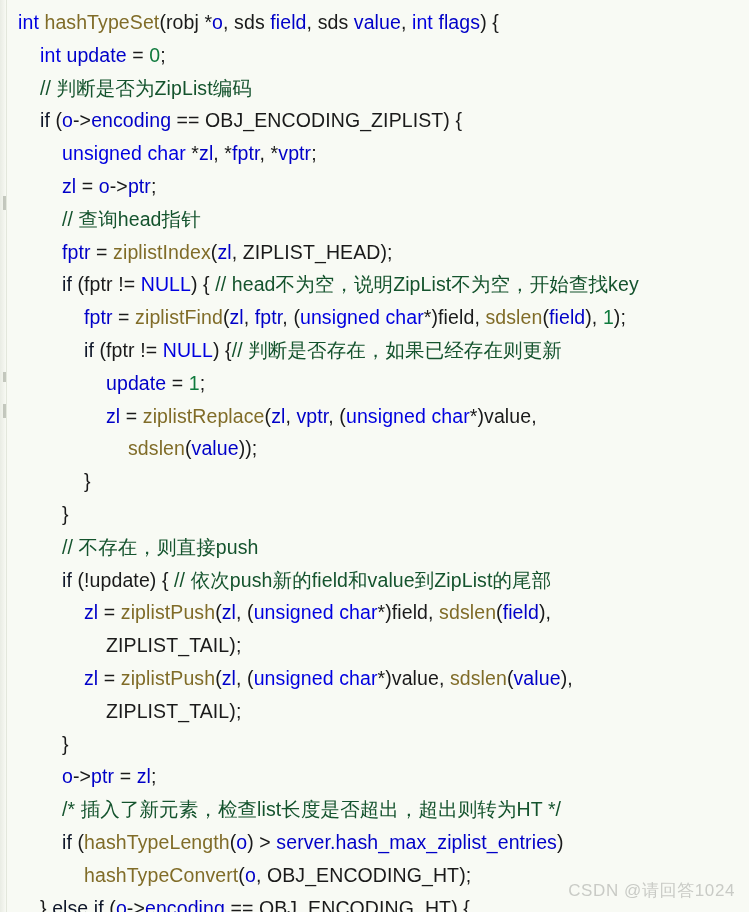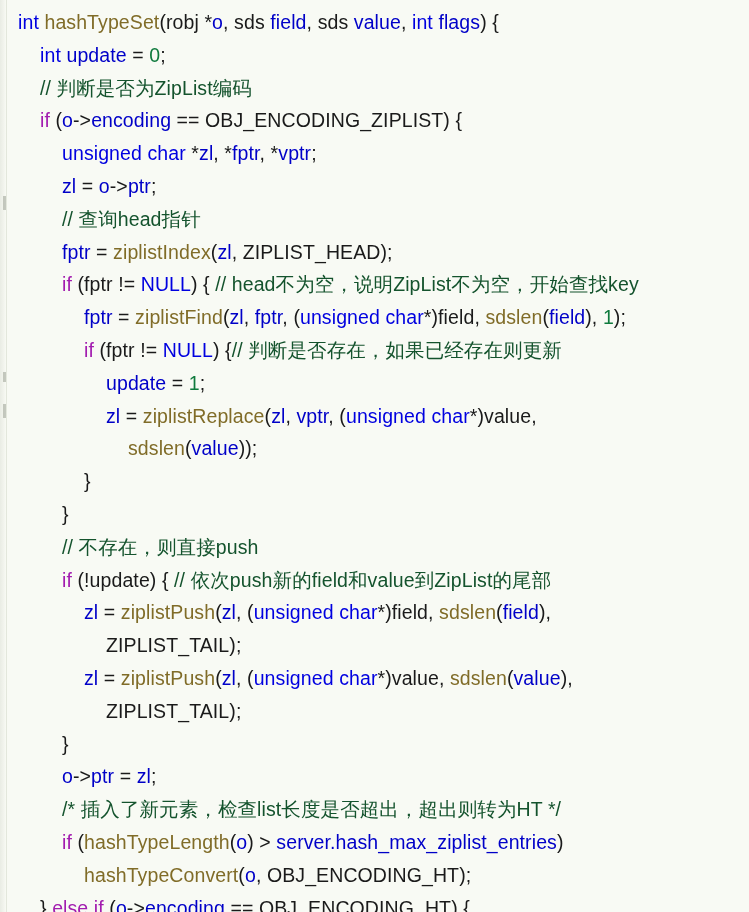--- a/index.html
+++ b/index.html
@@ -39,21 +39,21 @@
     white-space: pre;
     color: #1a1a1a;
     letter-spacing: .1px;
   }
   .ln {
     position: relative;
     height: 32.8px;
     white-space: pre;
   }
   
-  .kw   { color: #a21caf; }           
+  .kw   { color: #0f172a; }           
   .typ  { color: #0000e0; }           
   .id   { color: #0000c8; }           
   .fn   { color: #806c28; }           
   .cm   { color: #14532d; }           
   .num  { color: #0f7a3d; }           
   .pl   { color: #1a1a1a; }           
   .watermark {
     position: absolute;
     right: 14px;
     bottom: 10px;
@@ -68,14 +68,15 @@
 
 <div id="screenshot">
 
   <div class="left-edge"></div>
   <div class="edge-fleck" style="top:196px;height:14px;"></div>
   <div class="edge-fleck" style="top:372px;height:10px;"></div>
   <div class="edge-fleck" style="top:404px;height:14px;"></div>
 
   <div class="code" id="code-block"><div class="ln" style="padding-left: 18px;"><span class="typ">int</span><span class="pl"> </span><span class="fn">hashTypeSet</span><span class="pl">(</span><span class="pl">robj</span><span class="pl"> *</span><span class="id">o</span><span class="pl">, </span><span class="pl">sds</span><span class="pl"> </span><span class="id">field</span><span class="pl">, </span><span class="pl">sds</span><span class="pl"> </span><span class="id">value</span><span class="pl">, </span><span class="typ">int</span><span class="pl"> </span><span class="id">flags</span><span class="pl">) {</span></div><div class="ln" style="padding-left: 40px;"><span class="typ">int</span><span class="pl"> </span><span class="id">update</span><span class="pl"> = </span><span class="num">0</span><span class="pl">;</span></div><div class="ln" style="padding-left: 40px;"><span class="cm">// 判断是否为ZipList编码</span></div><div class="ln" style="padding-left: 40px;"><span class="kw">if</span><span class="pl"> (</span><span class="id">o</span><span class="pl">-&gt;</span><span class="id">encoding</span><span class="pl"> == </span><span class="pl">OBJ_ENCODING_ZIPLIST</span><span class="pl">) {</span></div><div class="ln" style="padding-left: 62px;"><span class="typ">unsigned char</span><span class="pl"> *</span><span class="id">zl</span><span class="pl">, *</span><span class="id">fptr</span><span class="pl">, *</span><span class="id">vptr</span><span class="pl">;</span></div><div class="ln" style="padding-left: 62px;"><span class="id">zl</span><span class="pl"> = </span><span class="id">o</span><span class="pl">-&gt;</span><span class="id">ptr</span><span class="pl">;</span></div><div class="ln" style="padding-left: 62px;"><span class="cm">// 查询head指针</span></div><div class="ln" style="padding-left: 62px;"><span class="id">fptr</span><span class="pl"> = </span><span class="fn">ziplistIndex</span><span class="pl">(</span><span class="id">zl</span><span class="pl">, </span><span class="pl">ZIPLIST_HEAD</span><span class="pl">);</span></div><div class="ln" style="padding-left: 62px;"><span class="kw">if</span><span class="pl"> (</span><span class="pl">fptr</span><span class="pl"> != </span><span class="typ">NULL</span><span class="pl">) { </span><span class="cm">// head不为空，说明ZipList不为空，开始查找key</span></div><div class="ln" style="padding-left: 84px;"><span class="id">fptr</span><span class="pl"> = </span><span class="fn">ziplistFind</span><span class="pl">(</span><span class="id">zl</span><span class="pl">, </span><span class="id">fptr</span><span class="pl">, (</span><span class="typ">unsigned char</span><span class="pl">*)</span><span class="pl">field</span><span class="pl">, </span><span class="fn">sdslen</span><span class="pl">(</span><span class="id">field</span><span class="pl">), </span><span class="num">1</span><span class="pl">);</span></div><div class="ln" style="padding-left: 84px;"><span class="kw">if</span><span class="pl"> (</span><span class="pl">fptr</span><span class="pl"> != </span><span class="typ">NULL</span><span class="pl">) {</span><span class="cm">// 判断是否存在，如果已经存在则更新</span></div><div class="ln" style="padding-left: 106px;"><span class="id">update</span><span class="pl"> = </span><span class="num">1</span><span class="pl">;</span></div><div class="ln" style="padding-left: 106px;"><span class="id">zl</span><span class="pl"> = </span><span class="fn">ziplistReplace</span><span class="pl">(</span><span class="id">zl</span><span class="pl">, </span><span class="id">vptr</span><span class="pl">, (</span><span class="typ">unsigned char</span><span class="pl">*)</span><span class="pl">value</span><span class="pl">,</span></div><div class="ln" style="padding-left: 128px;"><span class="fn">sdslen</span><span class="pl">(</span><span class="id">value</span><span class="pl">));</span></div><div class="ln" style="padding-left: 84px;"><span class="pl">}</span></div><div class="ln" style="padding-left: 62px;"><span class="pl">}</span></div><div class="ln" style="padding-left: 62px;"><span class="cm">// 不存在，则直接push</span></div><div class="ln" style="padding-left: 62px;"><span class="kw">if</span><span class="pl"> (!</span><span class="pl">update</span><span class="pl">) { </span><span class="cm">// 依次push新的field和value到ZipList的尾部</span></div><div class="ln" style="padding-left: 84px;"><span class="id">zl</span><span class="pl"> = </span><span class="fn">ziplistPush</span><span class="pl">(</span><span class="id">zl</span><span class="pl">, (</span><span class="typ">unsigned char</span><span class="pl">*)</span><span class="pl">field</span><span class="pl">, </span><span class="fn">sdslen</span><span class="pl">(</span><span class="id">field</span><span class="pl">),</span></div><div class="ln" style="padding-left: 106px;"><span class="pl">ZIPLIST_TAIL</span><span class="pl">);</span></div><div class="ln" style="padding-left: 84px;"><span class="id">zl</span><span class="pl"> = </span><span class="fn">ziplistPush</span><span class="pl">(</span><span class="id">zl</span><span class="pl">, (</span><span class="typ">unsigned char</span><span class="pl">*)</span><span class="pl">value</span><span class="pl">, </span><span class="fn">sdslen</span><span class="pl">(</span><span class="id">value</span><span class="pl">),</span></div><div class="ln" style="padding-left: 106px;"><span class="pl">ZIPLIST_TAIL</span><span class="pl">);</span></div><div class="ln" style="padding-left: 62px;"><span class="pl">}</span></div><div class="ln" style="padding-left: 62px;"><span class="id">o</span><span class="pl">-&gt;</span><span class="id">ptr</span><span class="pl"> = </span><span class="id">zl</span><span class="pl">;</span></div><div class="ln" style="padding-left: 62px;"><span class="cm">/* 插入了新元素，检查list长度是否超出，超出则转为HT */</span></div><div class="ln" style="padding-left: 62px;"><span class="kw">if</span><span class="pl"> (</span><span class="fn">hashTypeLength</span><span class="pl">(</span><span class="id">o</span><span class="pl">) &gt; </span><span class="id">server.hash_max_ziplist_entries</span><span class="pl">)</span></div><div class="ln" style="padding-left: 84px;"><span class="fn">hashTypeConvert</span><span class="pl">(</span><span class="id">o</span><span class="pl">, </span><span class="pl">OBJ_ENCODING_HT</span><span class="pl">);</span></div><div class="ln" style="padding-left: 40px;"><span class="pl">} </span><span class="kw">else if</span><span class="pl"> (</span><span class="id">o</span><span class="pl">-&gt;</span><span class="id">encoding</span><span class="pl"> == </span><span class="pl">OBJ_ENCODING_HT</span><span class="pl">) {</span></div></div>
 
+  <div class="watermark">CSDN @请回答1024</div>
 
 </div>
 
 </body></html>

